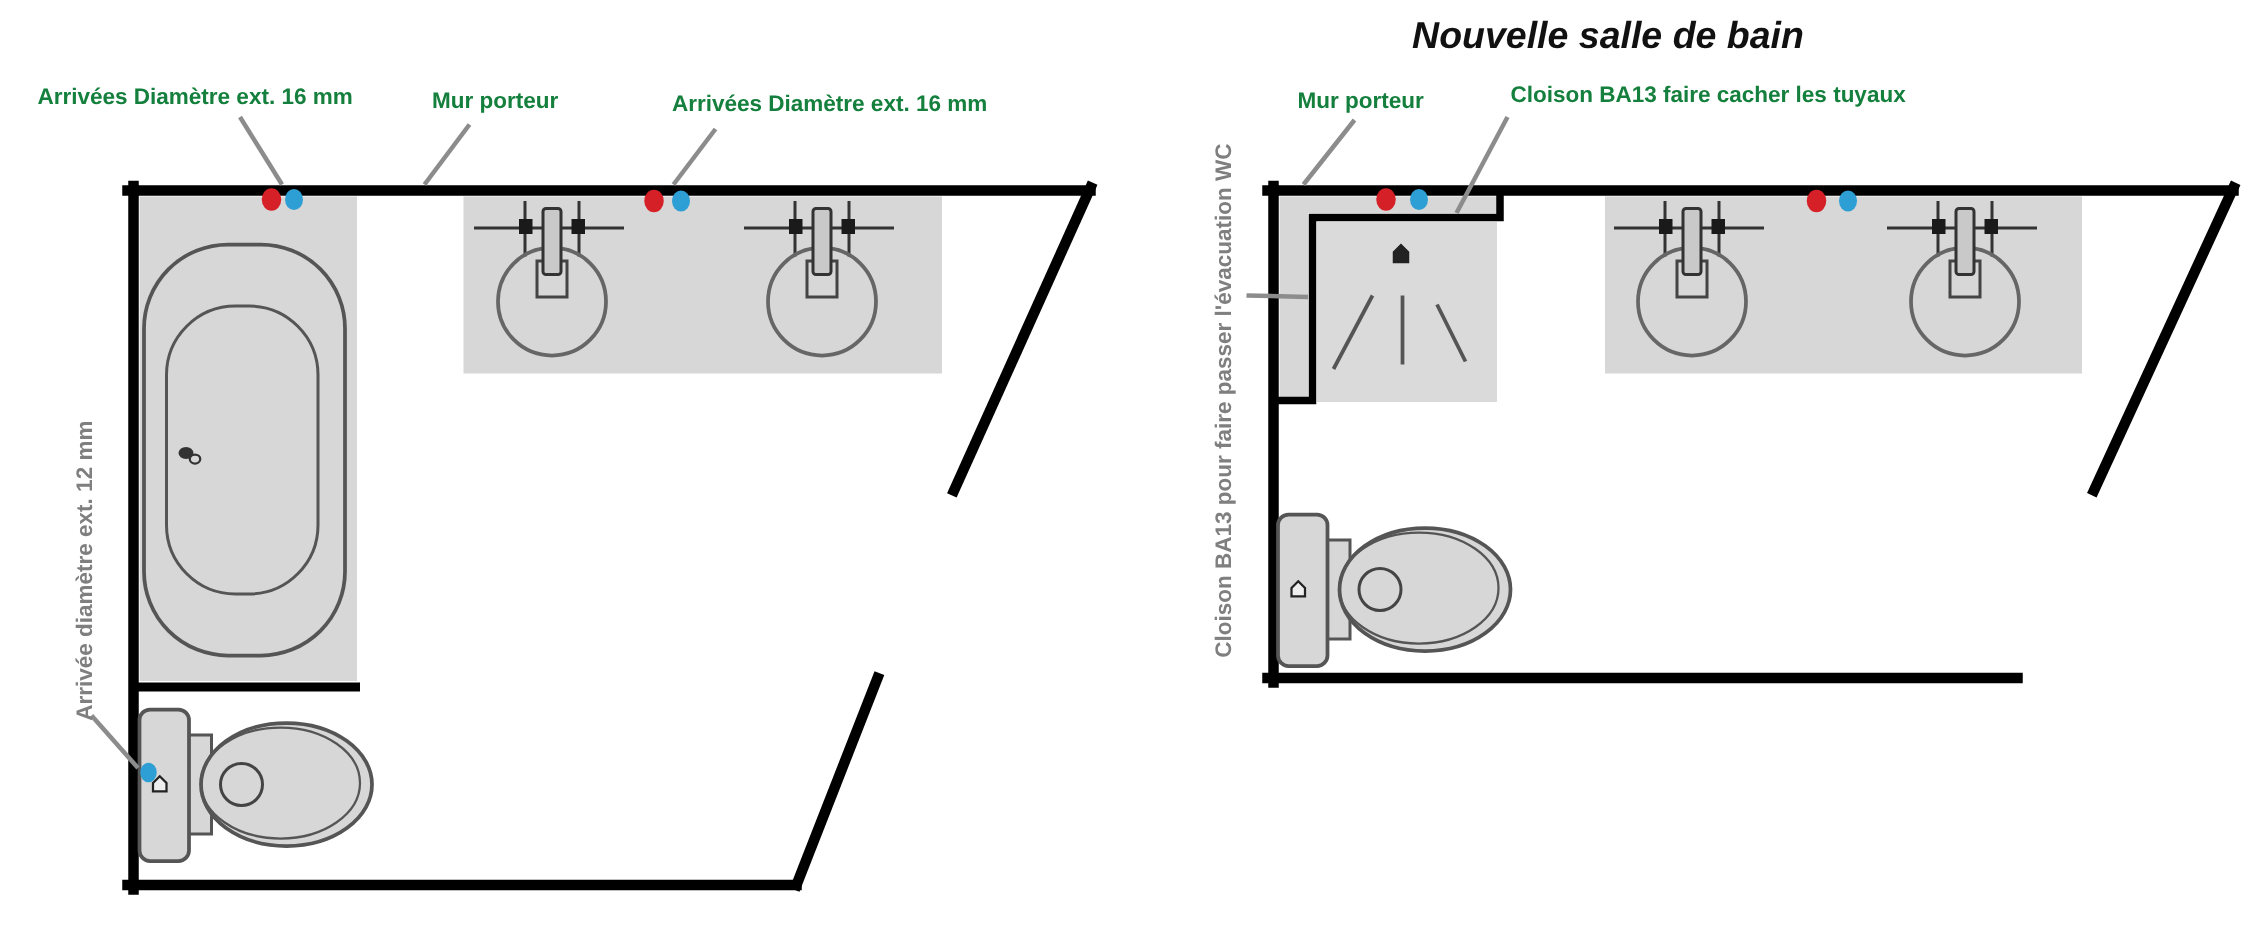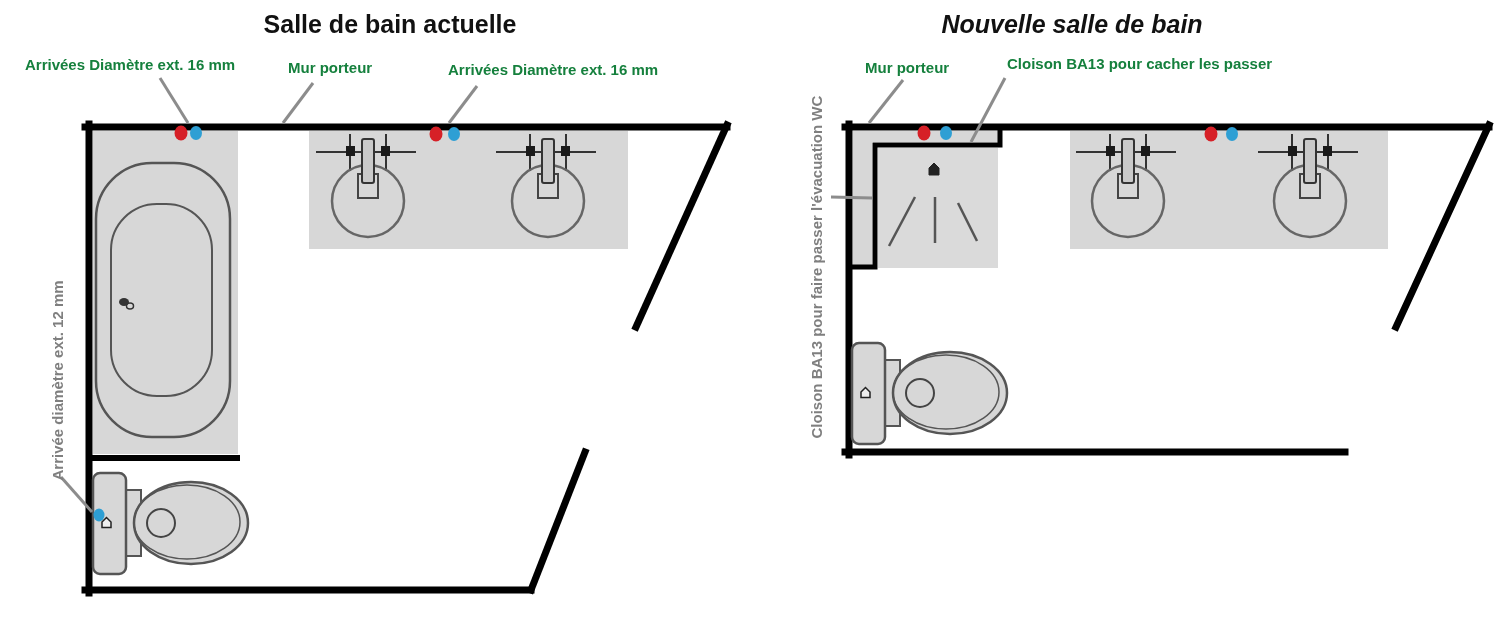--- a/index.html
+++ b/index.html
@@ -124,25 +124,24 @@
       <ellipse cx="946" cy="133" rx="6" ry="7" fill="#2e9fd4"></ellipse>
       <ellipse cx="1211" cy="134" rx="6.5" ry="7.5" fill="#d62027"></ellipse>
       <ellipse cx="1232" cy="134" rx="6" ry="7" fill="#2e9fd4"></ellipse>
 
       <line x1="903" y1="80" x2="869" y2="123" class="ptr"></line>
       <line x1="1005" y1="78" x2="971" y2="142" class="ptr"></line>
       <line x1="831" y1="197" x2="872" y2="198" class="ptr"></line>
     </g>
   </svg>
 
-  <div class="title" style="left:260px;top:10px;width:260px;">Salle de  bain actuelle</div>
   <div class="title" style="left:938px;top:10px;width:268px;font-style:italic;">Nouvelle salle de bain</div>
 
   <div class="lbl" style="left:25px;top:56px;">Arrivées Diamètre ext. 16 mm</div>
   <div class="lbl" style="left:288px;top:59px;">Mur porteur</div>
   <div class="lbl" style="left:448px;top:61px;">Arrivées Diamètre ext. 16 mm</div>
   <div class="vlbl" style="left:-43px;top:372px;width:200px;">Arrivée diamètre ext. 12 mm</div>
 
   <div class="lbl" style="left:865px;top:59px;">Mur porteur</div>
-  <div class="lbl" style="left:1007px;top:55px;">Cloison BA13 pour cacher les passer</div>
+  <div class="lbl" style="left:1007px;top:55px;">Cloison BA13 faire cacher les tuyaux</div>
   <div class="vlbl" style="left:646px;top:260px;width:340px;">Cloison BA13 pour faire passer l'évacuation WC</div>
 
 </div>
 
 </body></html>

